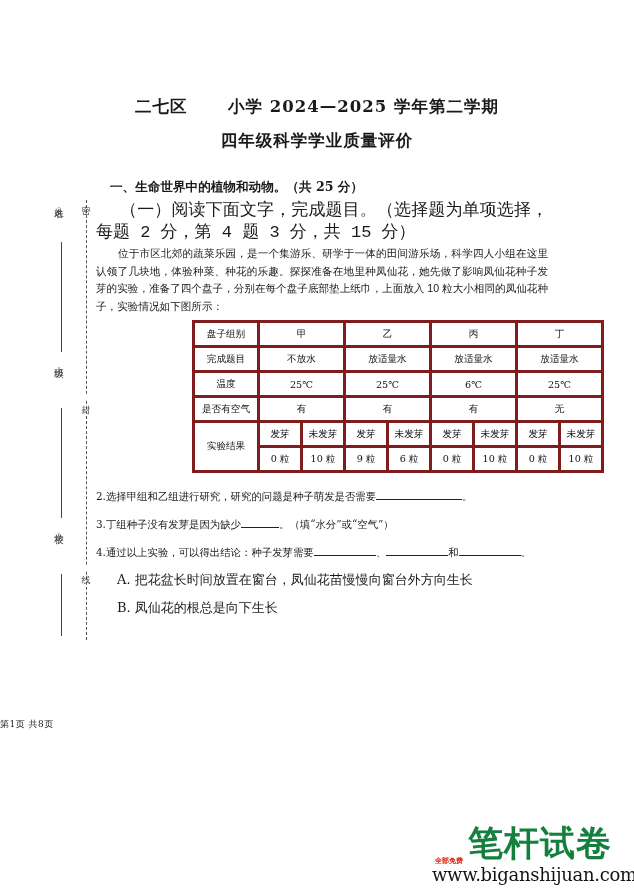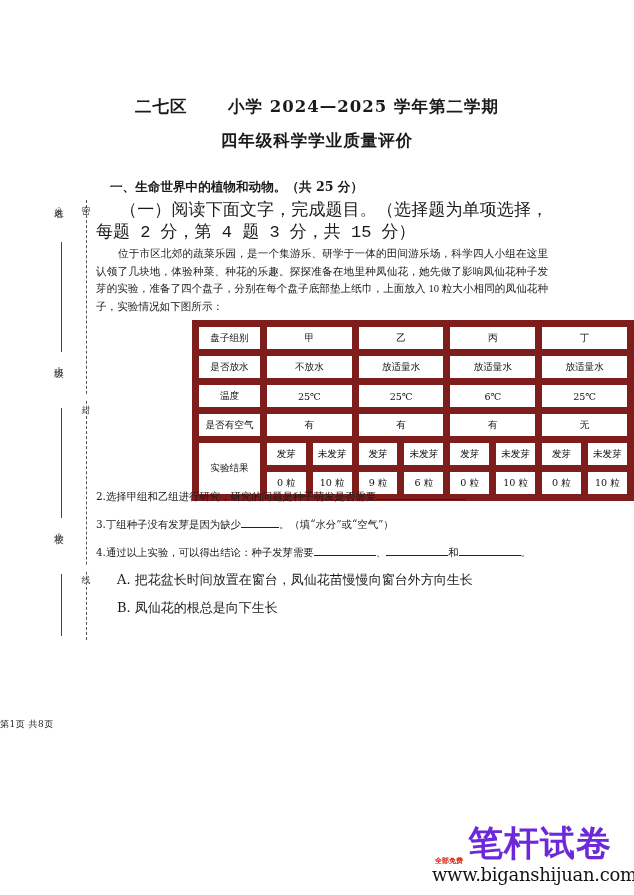--- a/index.html
+++ b/index.html
@@ -62,32 +62,32 @@
     text-indent:14px;margin-bottom:2px;
   }
   .sub-head{
     font-size:17px;line-height:21.5px;text-indent:24px;
     text-align:justify;
     font-family:Liberation Mono, monospace;
   }
   .para{
     font-size:10.6px;line-height:17.5px;text-indent:22px;
     text-align:justify;margin-top:2px;
-    font-family:Liberation Serif, serif;
+    font-family:Liberation Sans, sans-serif;
   }
 
   
   .table-wrap{position:absolute;left:192px;top:320px;}
   table.exp{
     border-collapse:collapse;
     font-size:9.6px;
     color:#111;
   }
   table.exp td{
-    border:7px solid #7f1d1d;
+    border:3px solid #7f1d1d;
     text-align:center;
     vertical-align:middle;
     padding:0;
     height:22px;
     font-family:"DejaVu Serif","Liberation Serif",serif;
     white-space:nowrap;
   }
   td.lab{width:62px;}
   td.grp{width:80px;}
   td.half{width:40px;}
@@ -111,21 +111,21 @@
   
   .footer{
     position:absolute;left:0;right:0;top:718px;text-align:left;
     font-size:9px;color:#222;letter-spacing:.5px;
   }
 
   
   .watermark{position:absolute;left:430px;top:818px;width:200px;height:72px;}
   .wm-main{
     position:absolute;left:38px;top:2px;
-    font-size:35px;font-weight:bold;color:#6d28d9;
+    font-size:35px;font-weight:bold;color:#15803d;
     letter-spacing:1px;
     font-family:"DejaVu Sans","Liberation Sans",sans-serif;
   }
   .wm-free{
     position:absolute;left:5px;top:38px;
     font-size:7px;font-weight:bold;color:#d81e06;
     font-family:"DejaVu Sans","Liberation Sans",sans-serif;
   }
   .wm-url{
     position:absolute;left:2px;top:46px;
@@ -168,21 +168,21 @@
     <table class="exp">
       <tbody>
         <tr>
           <td class="lab">盘子组别</td>
           <td class="grp" colspan="2">甲</td>
           <td class="grp" colspan="2">乙</td>
           <td class="grp" colspan="2">丙</td>
           <td class="grp" colspan="2">丁</td>
         </tr>
         <tr>
-          <td class="lab">是否放水</td>
+          <td class="lab">完成题目</td>
           <td colspan="2">不放水</td>
           <td colspan="2">放适量水</td>
           <td colspan="2">放适量水</td>
           <td colspan="2">放适量水</td>
         </tr>
         <tr>
           <td class="lab">温度</td>
           <td colspan="2">25℃</td>
           <td colspan="2">25℃</td>
           <td colspan="2">6℃</td>

